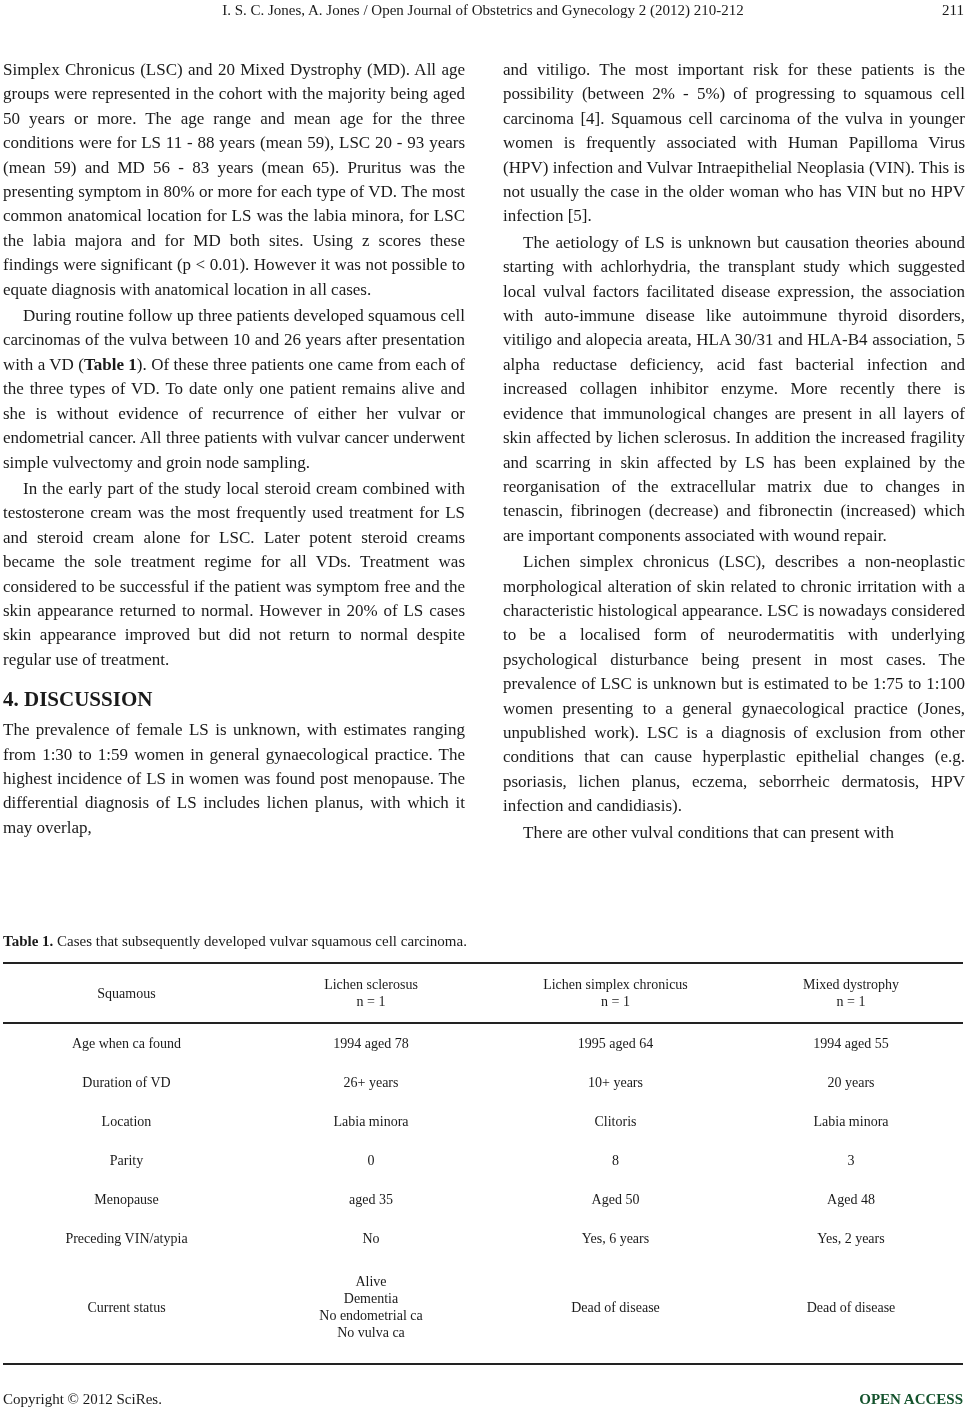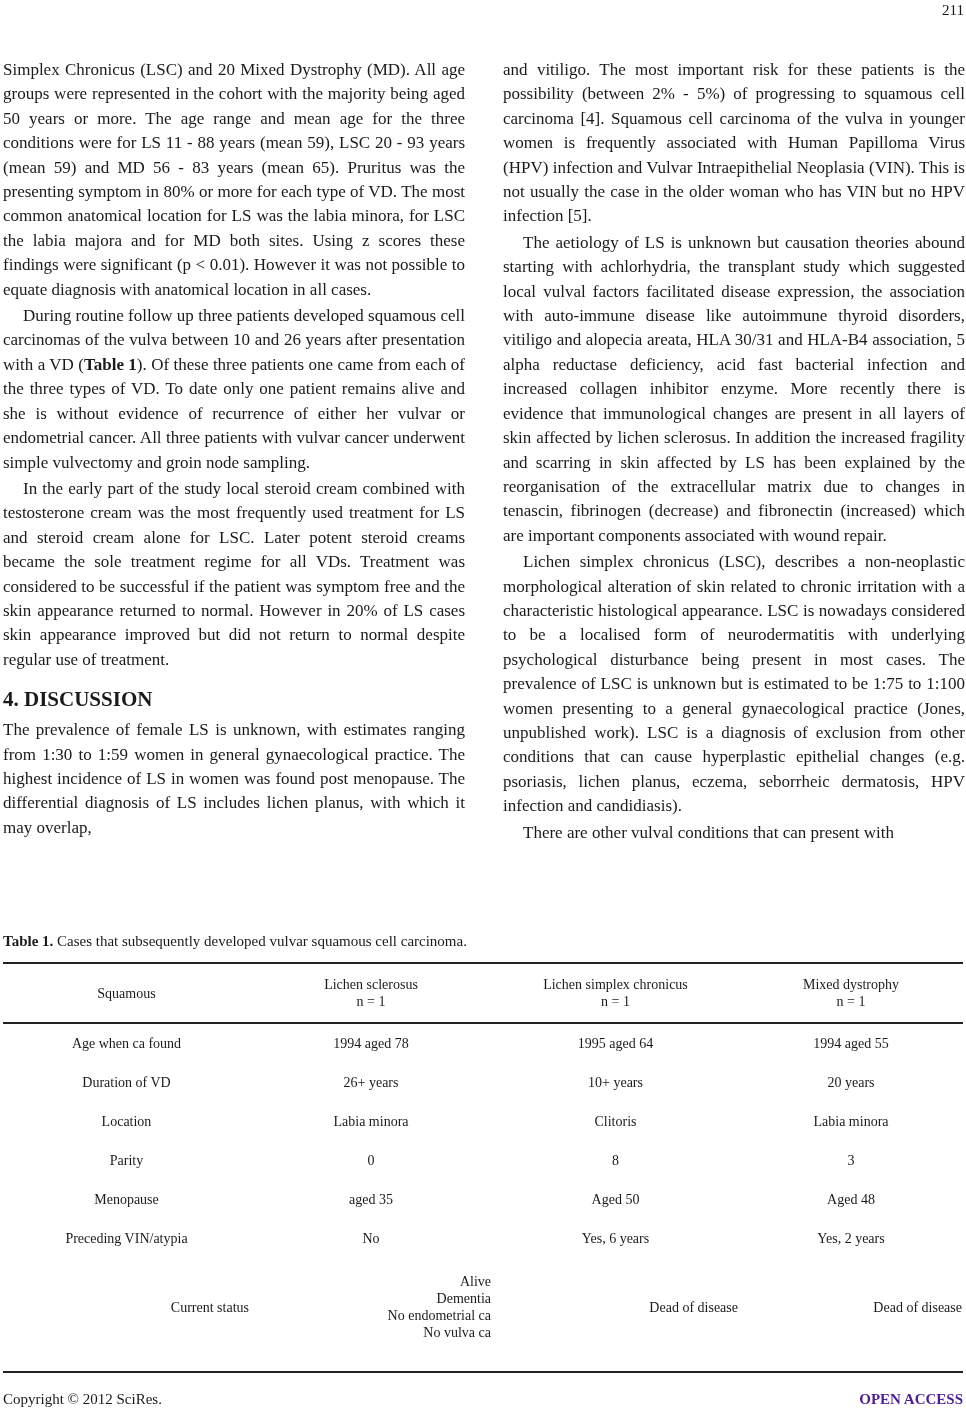--- a/index.html
+++ b/index.html
@@ -36,37 +36,38 @@
 
   table.data {
     position: absolute; left: 3px; top: 962px; width: 960px;
     border-collapse: collapse; font-size: 14px; text-align: center;
   }
   table.data thead tr { border-top: 2px solid #222; border-bottom: 2px solid #222; }
   table.data thead th { font-weight: normal; height: 56px; line-height: 17px; }
   table.data tbody td { height: 37px; line-height: 17px; }
   table.data tbody tr:first-child td { }
   table.data tbody tr:last-child { border-bottom: 2px solid #222; }
-  table.data tbody tr:last-child td { height: 96px; padding-bottom: 16px; text-align: right; }
+  table.data tbody tr:last-child td { height: 96px; padding-bottom: 8px; }
   table.data td:nth-child(1), table.data th:nth-child(1) { width: 245px; }
   table.data td:nth-child(2), table.data th:nth-child(2) { width: 240px; }
   table.data td:nth-child(3), table.data th:nth-child(3) { width: 245px; }
   .ml { white-space: pre-line; }
 
   .footer-left {
     position: absolute; left: 3px; top: 1391px; font-size: 15px; font-family: Liberation Serif, serif;
   }
   .footer-right {
     position: absolute; right: 3px; top: 1391px; font-size: 15px; font-weight: bold;
   }
 </style>
 </head>
 <body>
 
 <div class="running-head">
+  <span class="title">I. S. C. Jones, A. Jones / Open Journal of Obstetrics and Gynecology 2 (2012) 210-212</span>
   <span class="pageno">211</span>
 </div>
 
 <div class="col left">
   <p>Simplex Chronicus (LSC) and 20 Mixed Dystrophy (MD). All age groups were represented in the cohort with the majority being aged 50 years or more. The age range and mean age for the three conditions were for LS 11 - 88 years (mean 59), LSC 20 - 93 years (mean 59) and MD 56 - 83 years (mean 65). Pruritus was the presenting symptom in 80% or more for each type of VD. The most common anatomical location for LS was the labia minora, for LSC the labia majora and for MD both sites. Using z scores these findings were significant (p &lt; 0.01). However it was not possible to equate diagnosis with anatomical location in all cases.</p>
   <p class="indent"><span id="p2a">During routine follow up three patients developed squamous cell carcinomas of the vulva between 10 and 26 years after presentation with a VD (</span><b id="p2b">Table 1</b><span id="p2c">). Of these three patients one came from each of the three types of VD. To date only one patient remains alive and she is without evidence of recurrence of either her vulvar or endometrial cancer. All three patients with vulvar cancer underwent simple vulvectomy and groin node sampling.</span></p>
   <p class="indent">In the early part of the study local steroid cream combined with testosterone cream was the most frequently used treatment for LS and steroid cream alone for LSC. Later potent steroid creams became the sole treatment regime for all VDs. Treatment was considered to be successful if the patient was symptom free and the skin appearance returned to normal. However in 20% of LS cases skin appearance improved but did not return to normal despite regular use of treatment.</p>
   <h2>4. DISCUSSION</h2>
   <p>The prevalence of female LS is unknown, with estimates ranging from 1:30 to 1:59 women in general gynaecological practice. The highest incidence of LS in women was found post menopause. The differential diagnosis of LS includes lichen planus, with which it may overlap,</p>
 </div>
@@ -137,13 +138,13 @@
 Dementia
 No endometrial ca
 No vulva ca</td>
         <td class="ml">Dead of disease</td>
         <td class="ml">Dead of disease</td>
       </tr>
     </tbody>
 </table>
 
 <div class="footer-left">Copyright © 2012 SciRes.</div>
-<div class="footer-right" style="color: #4c1d95;">OPEN ACCESS</div>
+<div class="footer-right" style="color: #14532d;">OPEN ACCESS</div>
 
 </body></html>

